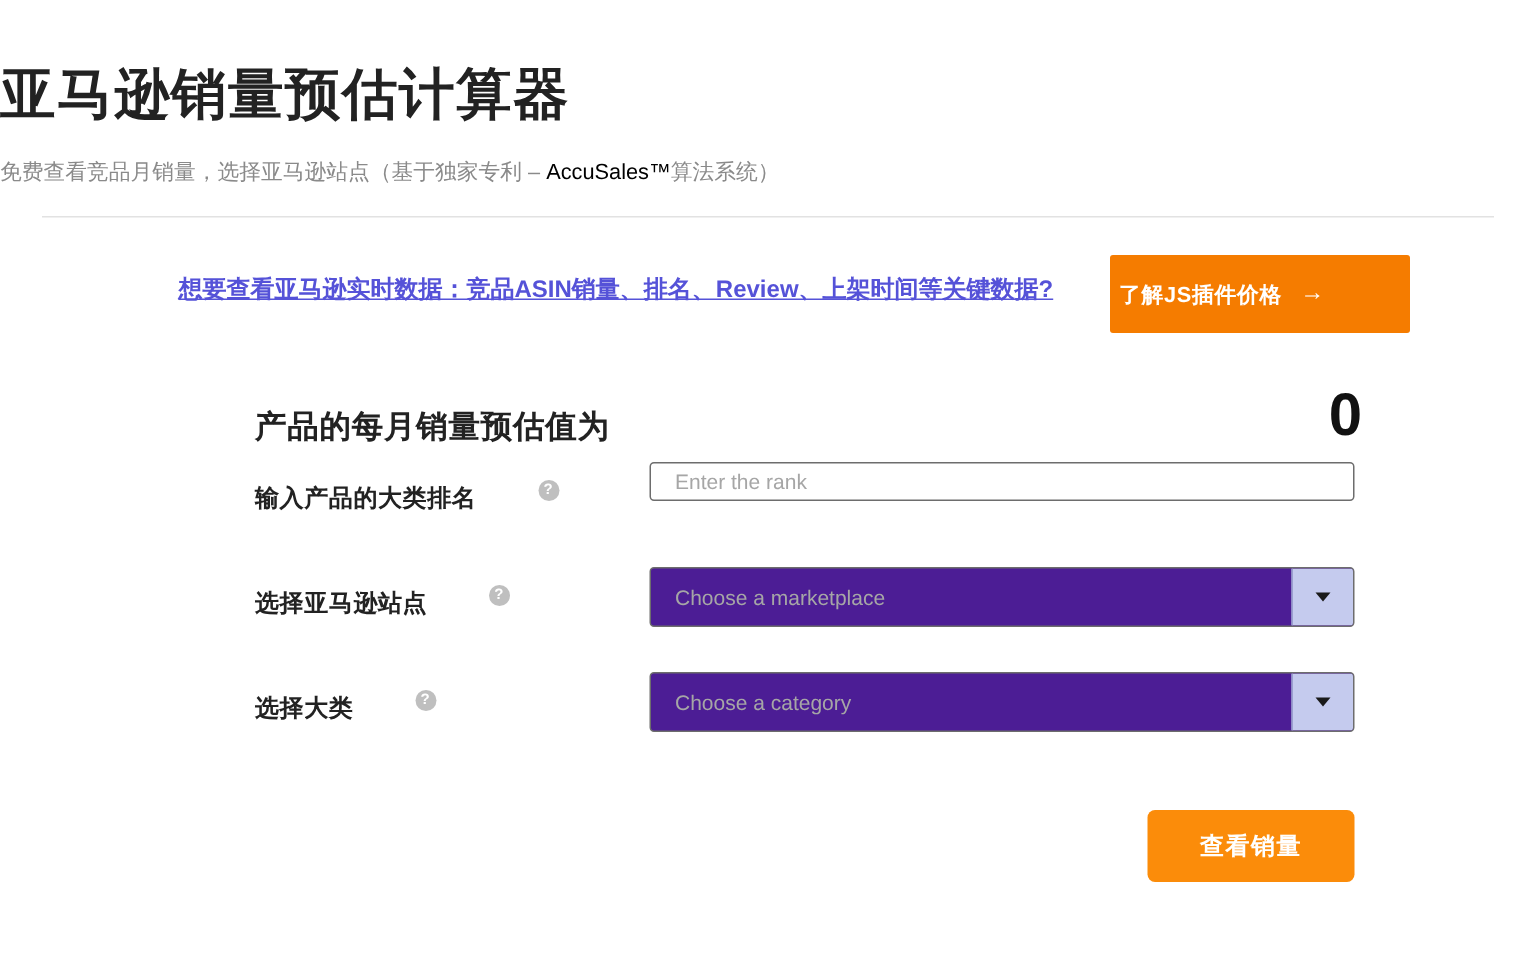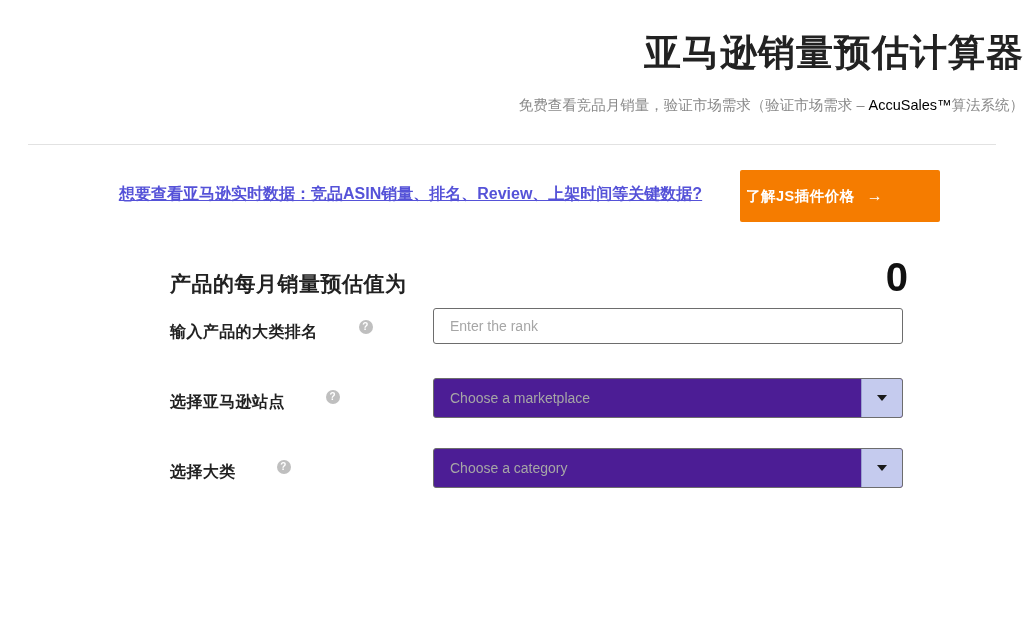--- a/index.html
+++ b/index.html
@@ -11,22 +11,22 @@
     height: 635px;
     background: #ffffff;
     font-family: "Liberation Sans", "DejaVu Sans", sans-serif;
     color: #333333;
     overflow: hidden;
     position: relative;
   }
 
   
   .page-header {
-    padding-top: 30px;
-    text-align: right;
+    padding-top: 40px;
+    text-align: left;
   }
   .page-title {
     font-size: 37px;
     font-weight: bold;
     color: #222222;
     letter-spacing: 1px;
     line-height: 1.25;
     margin: 0;
   }
   .page-subtitle {
@@ -164,21 +164,21 @@
   .field-control {
     position: absolute;
     left: 263px;
     top: 0;
     width: 470px;
     height: 40px;
     box-sizing: border-box;
   }
   .text-input {
     width: 100%;
-    height: 36px;
+    height: 26px;
     box-sizing: border-box;
     border: 1px solid #6d6d6d;
     border-radius: 3px;
     background: #ffffff;
     padding: 0 16px;
     font-size: 14px;
     color: #333333;
     font-family: "Liberation Sans", "DejaVu Sans", sans-serif;
     outline: none;
   }
@@ -258,21 +258,21 @@
     cursor: pointer;
     letter-spacing: 1px;
   }
 </style>
 </head>
 <body>
 
 <div class="page-header">
   <h1 class="page-title">亚马逊销量预估计算器</h1>
   <p class="page-subtitle">
-    <span>免费查看竞品月销量，验证市场需求（验证市场需求 – </span><span class="brand">AccuSales™</span><span>算法系统）</span>
+    <span>免费查看竞品月销量，选择亚马逊站点（基于独家专利 – </span><span class="brand">AccuSales™</span><span>算法系统）</span>
   </p>
 </div>
 
 <div class="header-divider"></div>
 
 <div class="promo-bar">
   <a class="promo-text" href="#">想要查看亚马逊实时数据：竞品ASIN销量、排名、Review、上架时间等关键数据?</a>
 </div>
 <button class="promo-button">
   <span>了解JS插件价格</span>
@@ -319,14 +319,18 @@
     <div class="field-control">
       <div class="select-wrap">
         <div class="select-value">Choose a category</div>
         <div class="select-arrow-btn">
           <span class="caret"></span>
         </div>
       </div>
     </div>
   </div>
 
+  <div class="actions-row">
+    <button class="clear-button">清除</button>
+    <button class="submit-button">查看销量</button>
+  </div>
 
 </div>
 
 </body></html>

